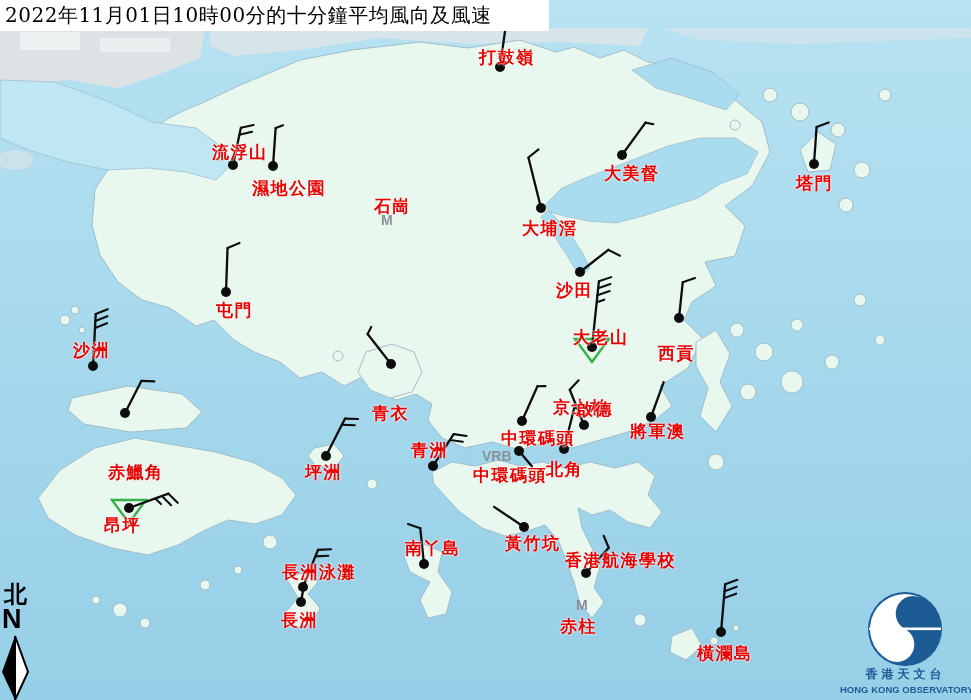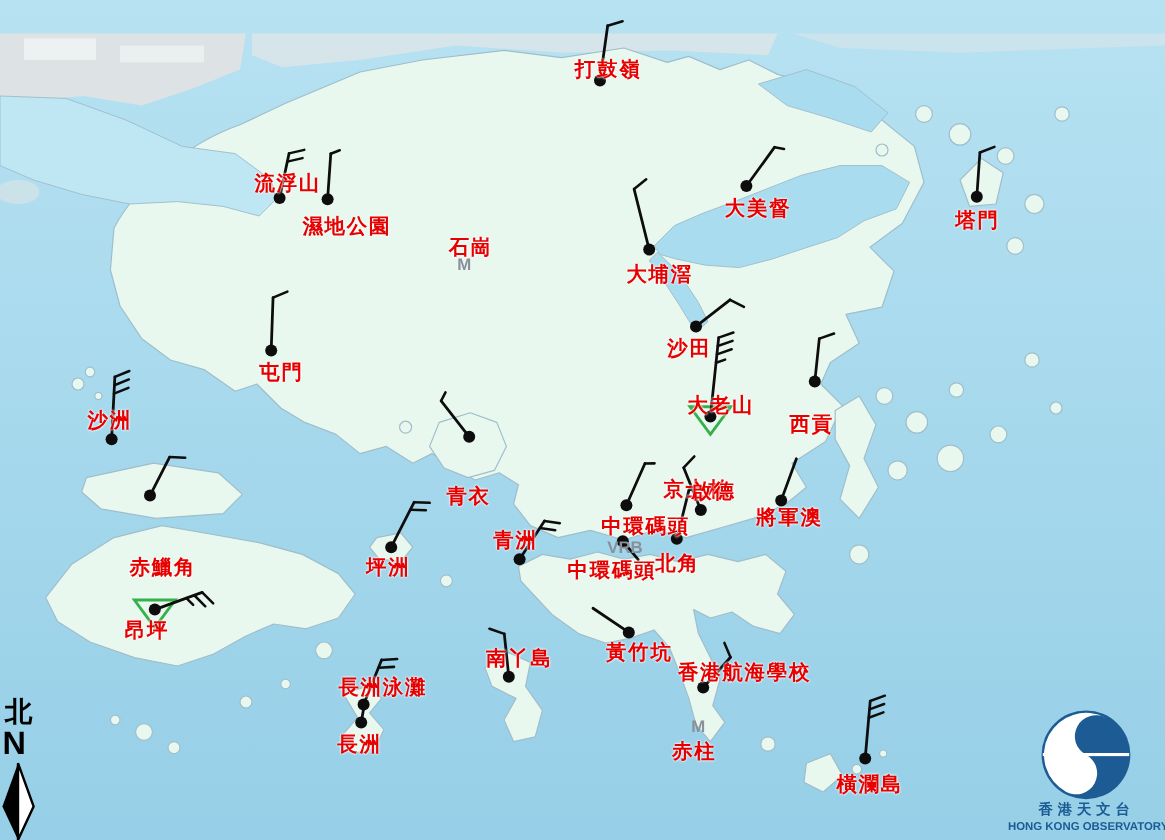--- a/index.html
+++ b/index.html
@@ -308,34 +308,37 @@
       <div class="st-label" style="left: 658px; top: 294px; margin-top: 48px;">西貢</div>
       <div class="st-label" style="left: 573px; top: 326px;">大老山</div>
       <div class="st-label" style="left: 372px; top: 369px; margin-top: 33px;">青衣</div>
       <div class="st-label" style="left: 108px; top: 436px; margin-top: 25px;">赤鱲角</div>
       <div class="st-label" style="left: 506px; top: 396px; margin-left: 47px;">京士柏</div>
       <div class="st-label" style="left: 576px; top: 398px;">啟德</div>
       <div class="st-label" style="left: 630px; top: 420px;">將軍澳</div>
       <div class="st-label" style="left: 501px; top: 427px;">中環碼頭</div>
       <div class="st-label" style="left: 546px; top: 458px;">北角</div>
       <div class="st-label" style="left: 473px; top: 464px;">中環碼頭</div>
-      <div class="st-marker" style="left: 482px; top: 448px; margin-left: 24px;">VRB</div>
+      <div class="st-marker" style="left: 482px; top: 448px;">VRB</div>
       <div class="st-label" style="left: 411px; top: 439px;">青洲</div>
       <div class="st-label" style="left: 305px; top: 461px;">坪洲</div>
       <div class="st-label" style="left: 104px; top: 514px;">昂坪</div>
       <div class="st-label" style="left: 405px; top: 537px;">南丫島</div>
       <div class="st-label" style="left: 505px; top: 532px;">黃竹坑</div>
       <div class="st-label" style="left: 565px; top: 549px;">香港航海學校</div>
       <div class="st-label" style="left: 282px; top: 561px;">長洲泳灘</div>
       <div class="st-label" style="left: 281px; top: 609px;">長洲</div>
       <div class="st-label" style="left: 560px; top: 615px;">赤柱</div>
       <div class="st-marker" style="left: 576px; top: 597px;">M</div>
       <div class="st-label" style="left: 697px; top: 642px;">橫瀾島</div>
     </div>
 
+  <div id="title-bar">
+    <span id="title-text">2022年11月01日10時00分的十分鐘平均風向及風速</span>
+  </div>
 
   <div id="north-arrow">
     <div id="north-zh">北</div>
     <div id="north-n">N</div>
   </div>
 
   <div id="logo">
     <div id="logo-zh">香港天文台</div>
     <div id="logo-en">HONG KONG OBSERVATORY</div>
   </div>

